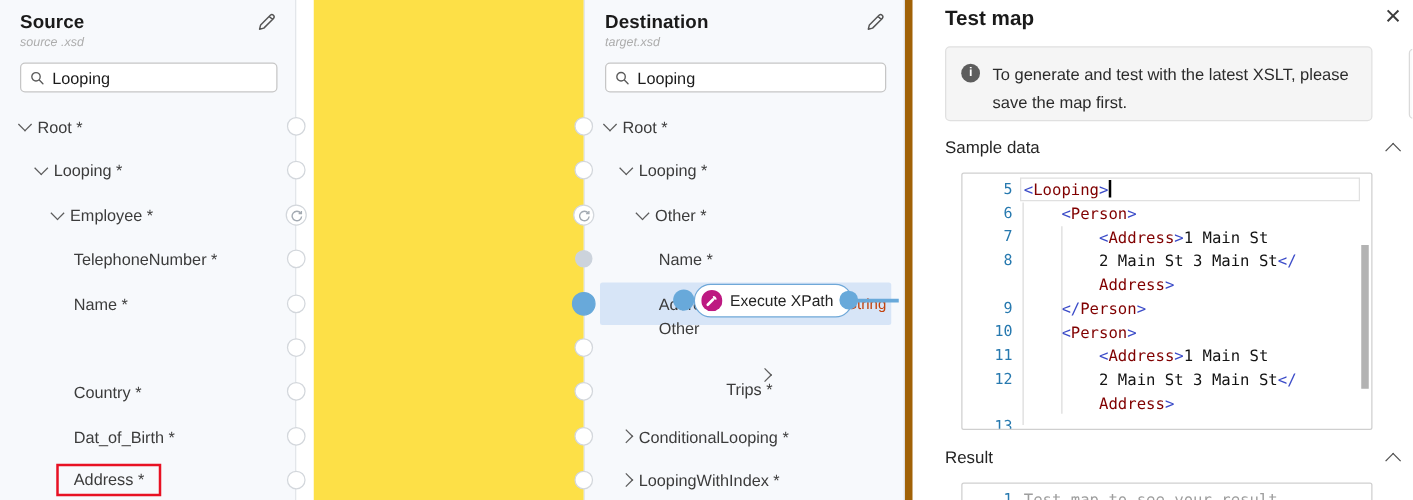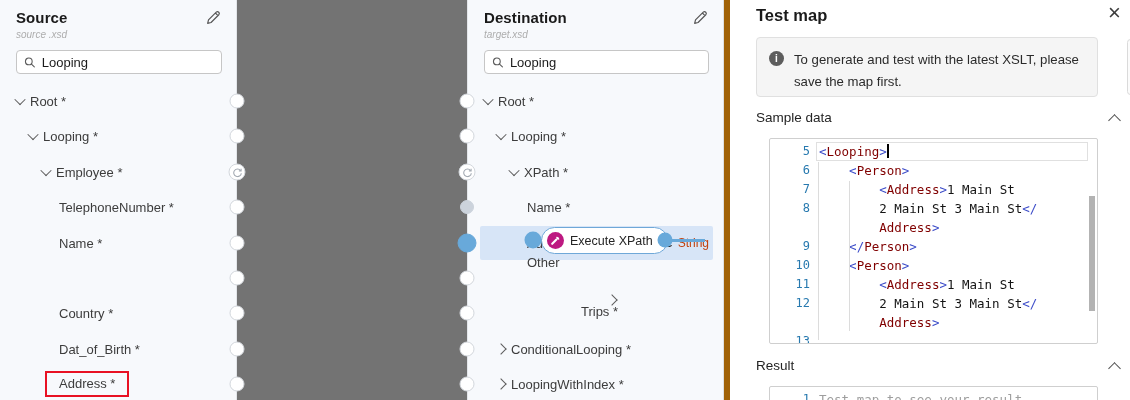--- a/index.html
+++ b/index.html
@@ -5,21 +5,21 @@
   html,body{margin:0;padding:0;background:#fff;}
   *{box-sizing:border-box;}
   #app{
     position:relative;width:1130px;height:400px;overflow:hidden;background:#fff;
     font-family:"Liberation Sans","DejaVu Sans",sans-serif;color:#2b2b2b;
   }
   
   .panel{position:absolute;top:0;bottom:0;background:#f7f9fc;}
   #source-panel{left:0;width:237px;border-right:1px solid #e3e6ea;}
   #dest-panel{left:467px;width:257px;border-left:1px solid #e3e6ea;border-right:1px solid #e0e0e0;}
-  #canvas{position:absolute;top:0;bottom:0;left:237px;width:230px;background:#737373;}
+  #canvas{position:absolute;top:0;bottom:0;left:251px;width:230px;background:#fde047;}
   .panel-header{padding:9px 14px 0 16px;}
   .title-row{display:flex;align-items:center;justify-content:space-between;}
   .panel-title{font-size:15px;font-weight:700;color:#1a1a1a;letter-spacing:.1px;}
   .panel-subtitle{font-size:10px;color:#adadad;margin-top:3px;font-style:italic;}
   .edit-icon{width:17px;height:17px;cursor:pointer;}
   .searchbox{
     margin-top:10px;height:24px;background:#fff;border:1px solid #c6c6c6;border-radius:4px;
     display:flex;align-items:center;padding:0 7px;
   }
   .searchbox input{
@@ -194,21 +194,21 @@
         <div class="tree-row" style="top: 84px;">
           <span class="chev down" style="margin-left: 4px;"></span>
           <span class="tree-label" style="margin-left: 6px;">Root *</span>
         </div>
         <div class="tree-row" style="top: 119px;">
           <span class="chev down" style="margin-left: 17px;"></span>
           <span class="tree-label" style="margin-left: 6px;">Looping *</span>
         </div>
         <div class="tree-row" style="top: 155px;">
           <span class="chev down" style="margin-left: 30px;"></span>
-          <span class="tree-label" style="margin-left: 6px;">XPath *</span>
+          <span class="tree-label" style="margin-left: 6px;">Other *</span>
         </div>
         <div class="tree-row" style="top: 190px;">
           <span class="tree-label" style="margin-left: 47px;">Name *</span>
         </div>
         <div class="tree-row selected" style="top: 226px;">
           <span class="tree-label" style="margin-left: 47px;">Address *</span>
           <span class="type-badge">
             <span class="abc">ABC</span>
             <span class="tname">String</span>
           </span>

